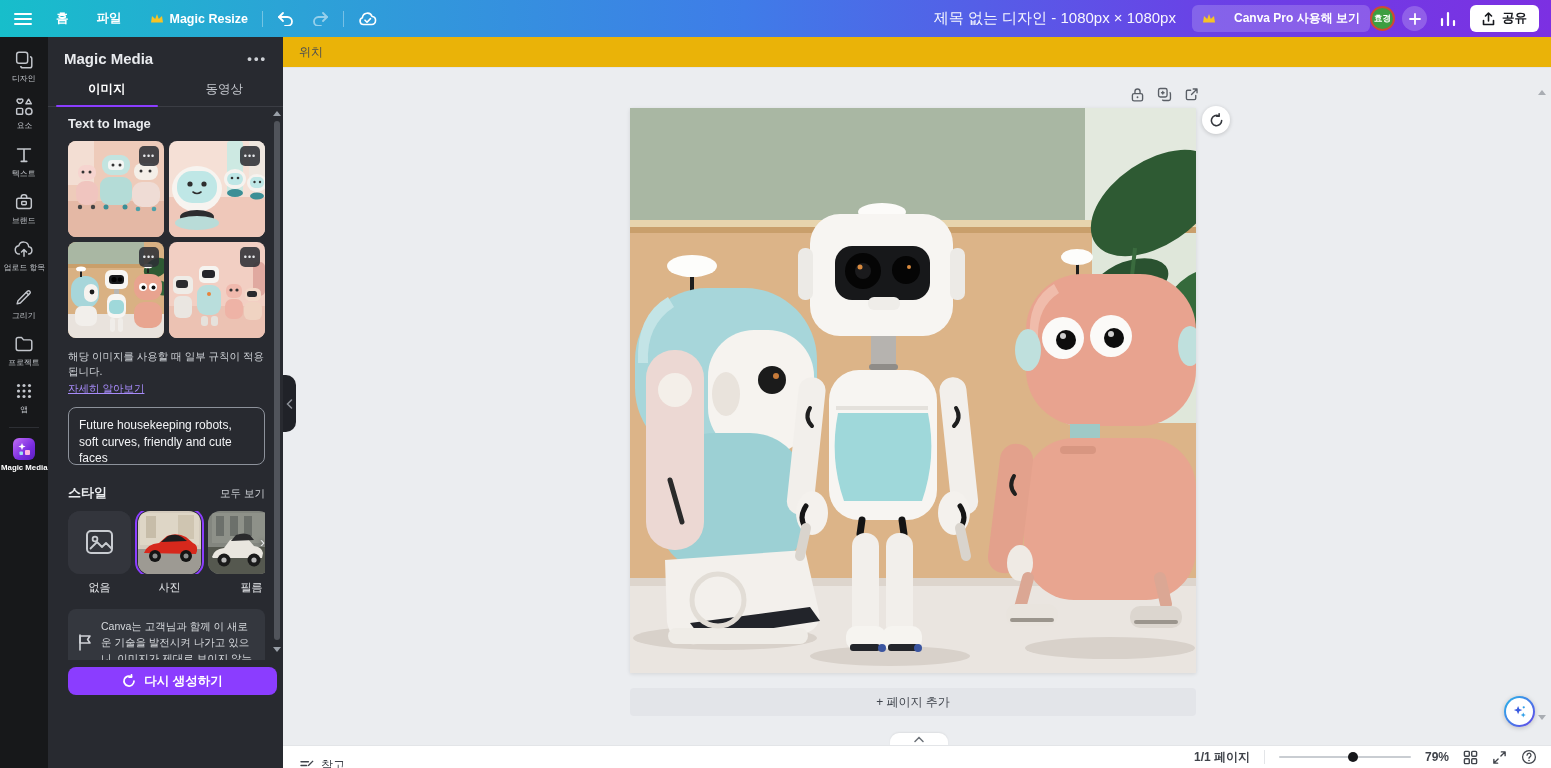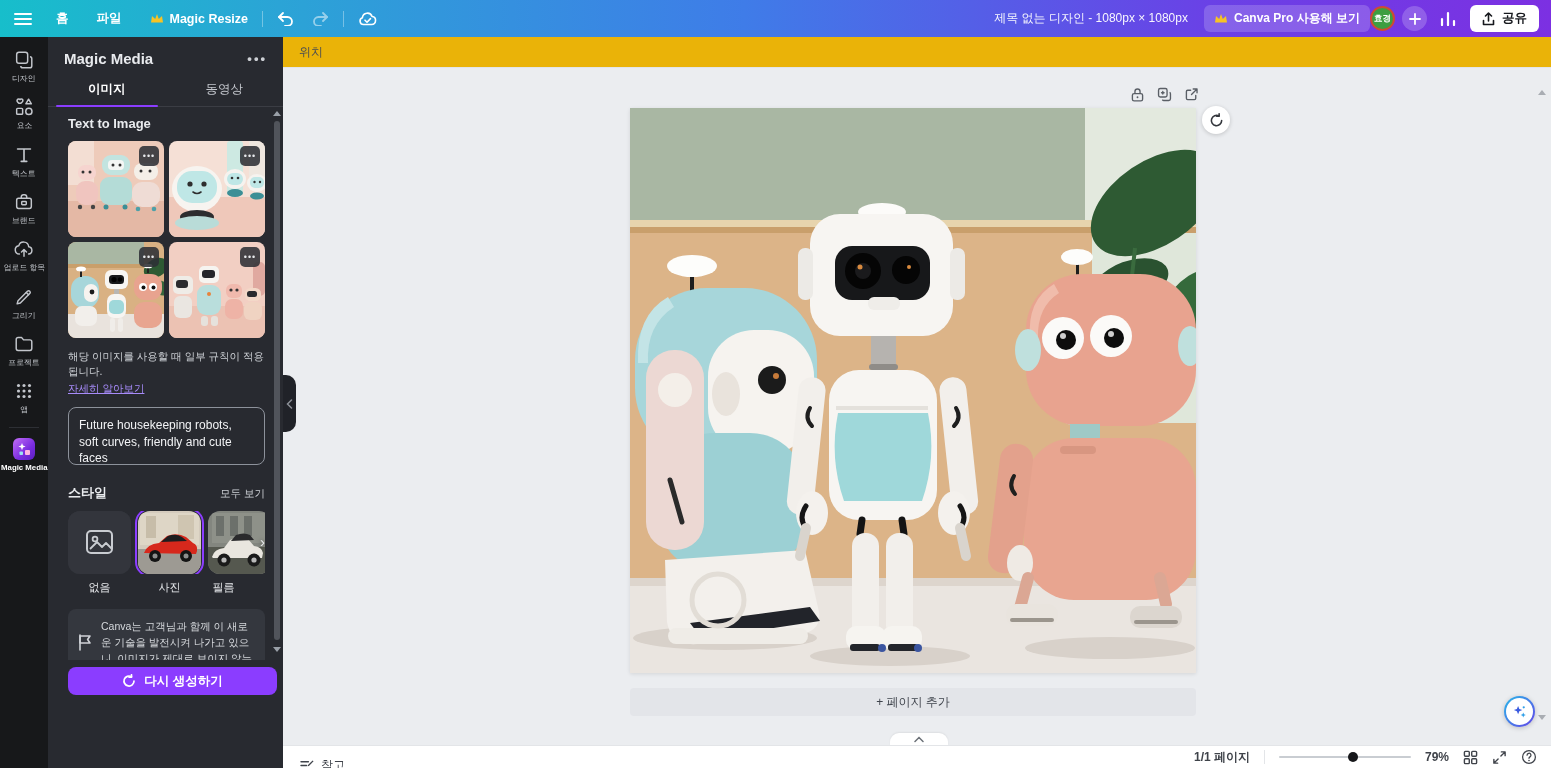--- a/index.html
+++ b/index.html
@@ -7,22 +7,22 @@
     font-family:"Liberation Sans","DejaVu Sans",sans-serif; -webkit-font-smoothing:antialiased; }
   svg { display:block; }
 
   
   .topbar { position:absolute; top:0; left:0; right:0; height:37px; z-index:50;
     background:linear-gradient(90deg,#17becb 0%,#2ba4d6 18%,#3f7ce8 48%,#6a41e6 78%,#7c30e2 100%);
     display:flex; align-items:center; padding:0 12px 0 14px; color:#fff; }
   .tb-item { display:flex; align-items:center; gap:6px; font-size:12.5px; font-weight:bold; cursor:pointer; }
   .tb-sep { width:1px; height:16px; background:rgba(255,255,255,.35); margin:0 14px; }
   .tb-spacer { flex:1; }
-  .doc-title { font-size:12px; color:rgba(255,255,255,.95); margin-right:16px; font-weight:normal; }
-  .pro-pill { background:rgba(255,255,255,.18); border-radius:6px; padding:5px 10px; display:flex; gap:6px; align-items:center; font-size:12px; font-weight:bold; cursor:pointer; }
+  .doc-title { font-size:15px; color:rgba(255,255,255,.95); margin-right:16px; font-weight:normal; }
+  .pro-pill { background:rgba(255,255,255,.18); border-radius:6px; padding:5px 10px; display:flex; gap:18px; align-items:center; font-size:12px; font-weight:bold; cursor:pointer; }
   .avatar { width:25px; height:25px; border-radius:50%; background:#3d9e41; border:2px solid #cf4a33;
     color:#fff; font-size:8.5px; font-weight:bold; display:flex; align-items:center; justify-content:center; cursor:pointer; }
   .plus-circle { width:25px; height:25px; border-radius:50%; background:rgba(255,255,255,.2); display:flex; align-items:center; justify-content:center; margin-left:7px; cursor:pointer; }
   .share-btn { background:#fff; color:#16181d; border-radius:6px; padding:5px 12px; display:flex; gap:7px; align-items:center; font-size:12.5px; font-weight:bold; margin-left:14px; cursor:pointer; }
 
   
   .rail { position:absolute; top:37px; left:0; width:48px; bottom:0; background:#17181a; z-index:40;
     display:flex; flex-direction:column; align-items:center; padding-top:6px; }
   .rail-item { width:48px; padding:6px 0 7px; display:flex; flex-direction:column; align-items:center; gap:3px;
     color:#c3c6cc; cursor:pointer; }
@@ -428,21 +428,21 @@
             <circle cx="16" cy="49" r="2.6" fill="#b9b9b9"></circle>
             <circle cx="46" cy="49" r="6.5" fill="#1a1a1a"></circle>
             <circle cx="46" cy="49" r="2.6" fill="#b9b9b9"></circle>
           </svg>
       </div>
       <span class="card-chevron">›</span>
     </div>
     <div class="card-labels">
       <span style="left:0">없음</span>
       <span style="left:70px">사진</span>
-      <span style="left:124px">필름</span>
+      <span style="left:152px">필름</span>
     </div>
 
     <div class="notice">
       <svg width="16" height="18" viewBox="0 0 16 18" style="flex:none;margin-top:14px">
           <path d="M3 17V2" stroke="#cfd2d7" stroke-width="1.6" stroke-linecap="round"></path>
           <path d="M3 3h10l-2.4 3.5L13 10H3z" fill="none" stroke="#cfd2d7" stroke-width="1.6" stroke-linejoin="round"></path>
         </svg>
       <span class="txt"><span>Canva는 고객님과 함께 이 새로운 기술을 발전시켜 나가고 있으니, 이미지가 제대로 보이지 않는 경우 </span></span>
     </div>
   </div>

